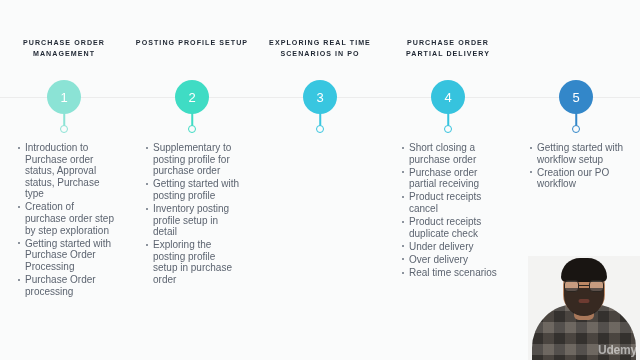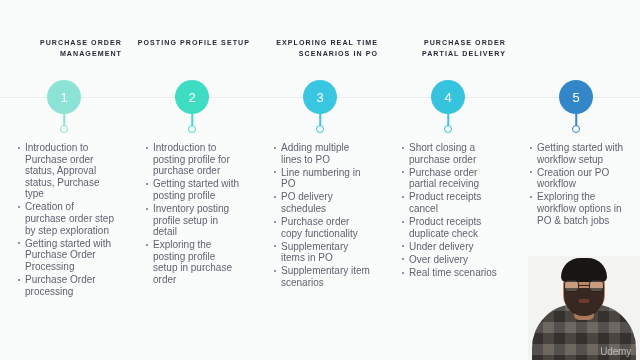--- a/index.html
+++ b/index.html
@@ -43,21 +43,21 @@
     width: 20%;
     height: 100%;
     box-sizing: border-box;
   }
 
   .col-head {
     position: absolute;
     top: 38px;
     left: 0;
     right: 0;
-    text-align: right;
+    text-align: center;
     font-size: 7.1px;
     font-weight: bold;
     letter-spacing: 1.05px;
     line-height: 11.2px;
     color: #1f2733;
     text-transform: uppercase;
     padding: 0 6px;
     box-sizing: border-box;
   }
 
@@ -242,24 +242,24 @@
   .p-bridge {
     position: absolute;
     top: 5px;
     left: 15px;
     width: 10px;
     height: 1.2px;
     background: #2b2520;
   }
   #watermark {
     position: absolute;
-    right: 9px;
+    right: 3px;
     bottom: 3px;
-    font-size: 10px;
-    font-weight: normal;
+    font-size: 12px;
+    font-weight: bold;
     letter-spacing: -0.2px;
     color: rgba(255,255,255,0.55);
     z-index: 6;
   }
 </style>
 </head>
 <body>
 
 <div id="slide" style="background: rgb(250, 251, 251);">
 
@@ -279,40 +279,32 @@
         <li>Purchase Order processing</li>
       </ul>
     </div>
 
     <div class="col">
       <div class="col-head">POSTING PROFILE SETUP</div>
       <div class="node" style="background: rgb(63, 220, 196);">2</div>
       <div class="stem" style="background: rgb(63, 220, 196);"></div>
       <div class="ring" style="color: rgb(63, 220, 196);"></div>
       <ul class="bullets">
-        <li>Introduction to posting profile for purchase order</li>
+        <li>Supplementary to posting profile for purchase order</li>
         <li>Getting started with posting profile</li>
         <li>Inventory posting profile setup in detail</li>
         <li>Exploring the posting profile setup in purchase order</li>
       </ul>
     </div>
 
     <div class="col">
       <div class="col-head">EXPLORING REAL TIME SCENARIOS IN PO</div>
       <div class="node" style="background: rgb(56, 198, 224);">3</div>
       <div class="stem" style="background: rgb(56, 198, 224);"></div>
       <div class="ring" style="color: rgb(56, 198, 224);"></div>
-      <ul class="bullets">
-        <li>Adding multiple lines to PO</li>
-        <li>Line numbering in PO</li>
-        <li>PO delivery schedules</li>
-        <li>Purchase order copy functionality</li>
-        <li>Supplementary items in PO</li>
-        <li>Supplementary item scenarios</li>
-      </ul>
     </div>
 
     <div class="col">
       <div class="col-head">PURCHASE ORDER PARTIAL DELIVERY</div>
       <div class="node" style="background: rgb(54, 195, 222);">4</div>
       <div class="stem" style="background: rgb(54, 195, 222);"></div>
       <div class="ring" style="color: rgb(54, 195, 222);"></div>
       <ul class="bullets">
         <li>Short closing a purchase order</li>
         <li>Purchase order partial receiving</li>
@@ -324,21 +316,20 @@
       </ul>
     </div>
 
     <div class="col">
       <div class="node" style="background: rgb(51, 135, 201);">5</div>
       <div class="stem" style="background: rgb(51, 135, 201);"></div>
       <div class="ring" style="color: rgb(51, 135, 201);"></div>
       <ul class="bullets">
         <li>Getting started with workflow setup</li>
         <li>Creation our PO workflow</li>
-        <li>Exploring the workflow options in PO &amp; batch jobs</li>
       </ul>
     </div>
 
   </div>
 
   <div id="presenter">
     <div id="presenter-bg"></div>
     <div class="p-shoulders"></div>
     <div class="p-neck"></div>
     <div class="p-head"></div>

